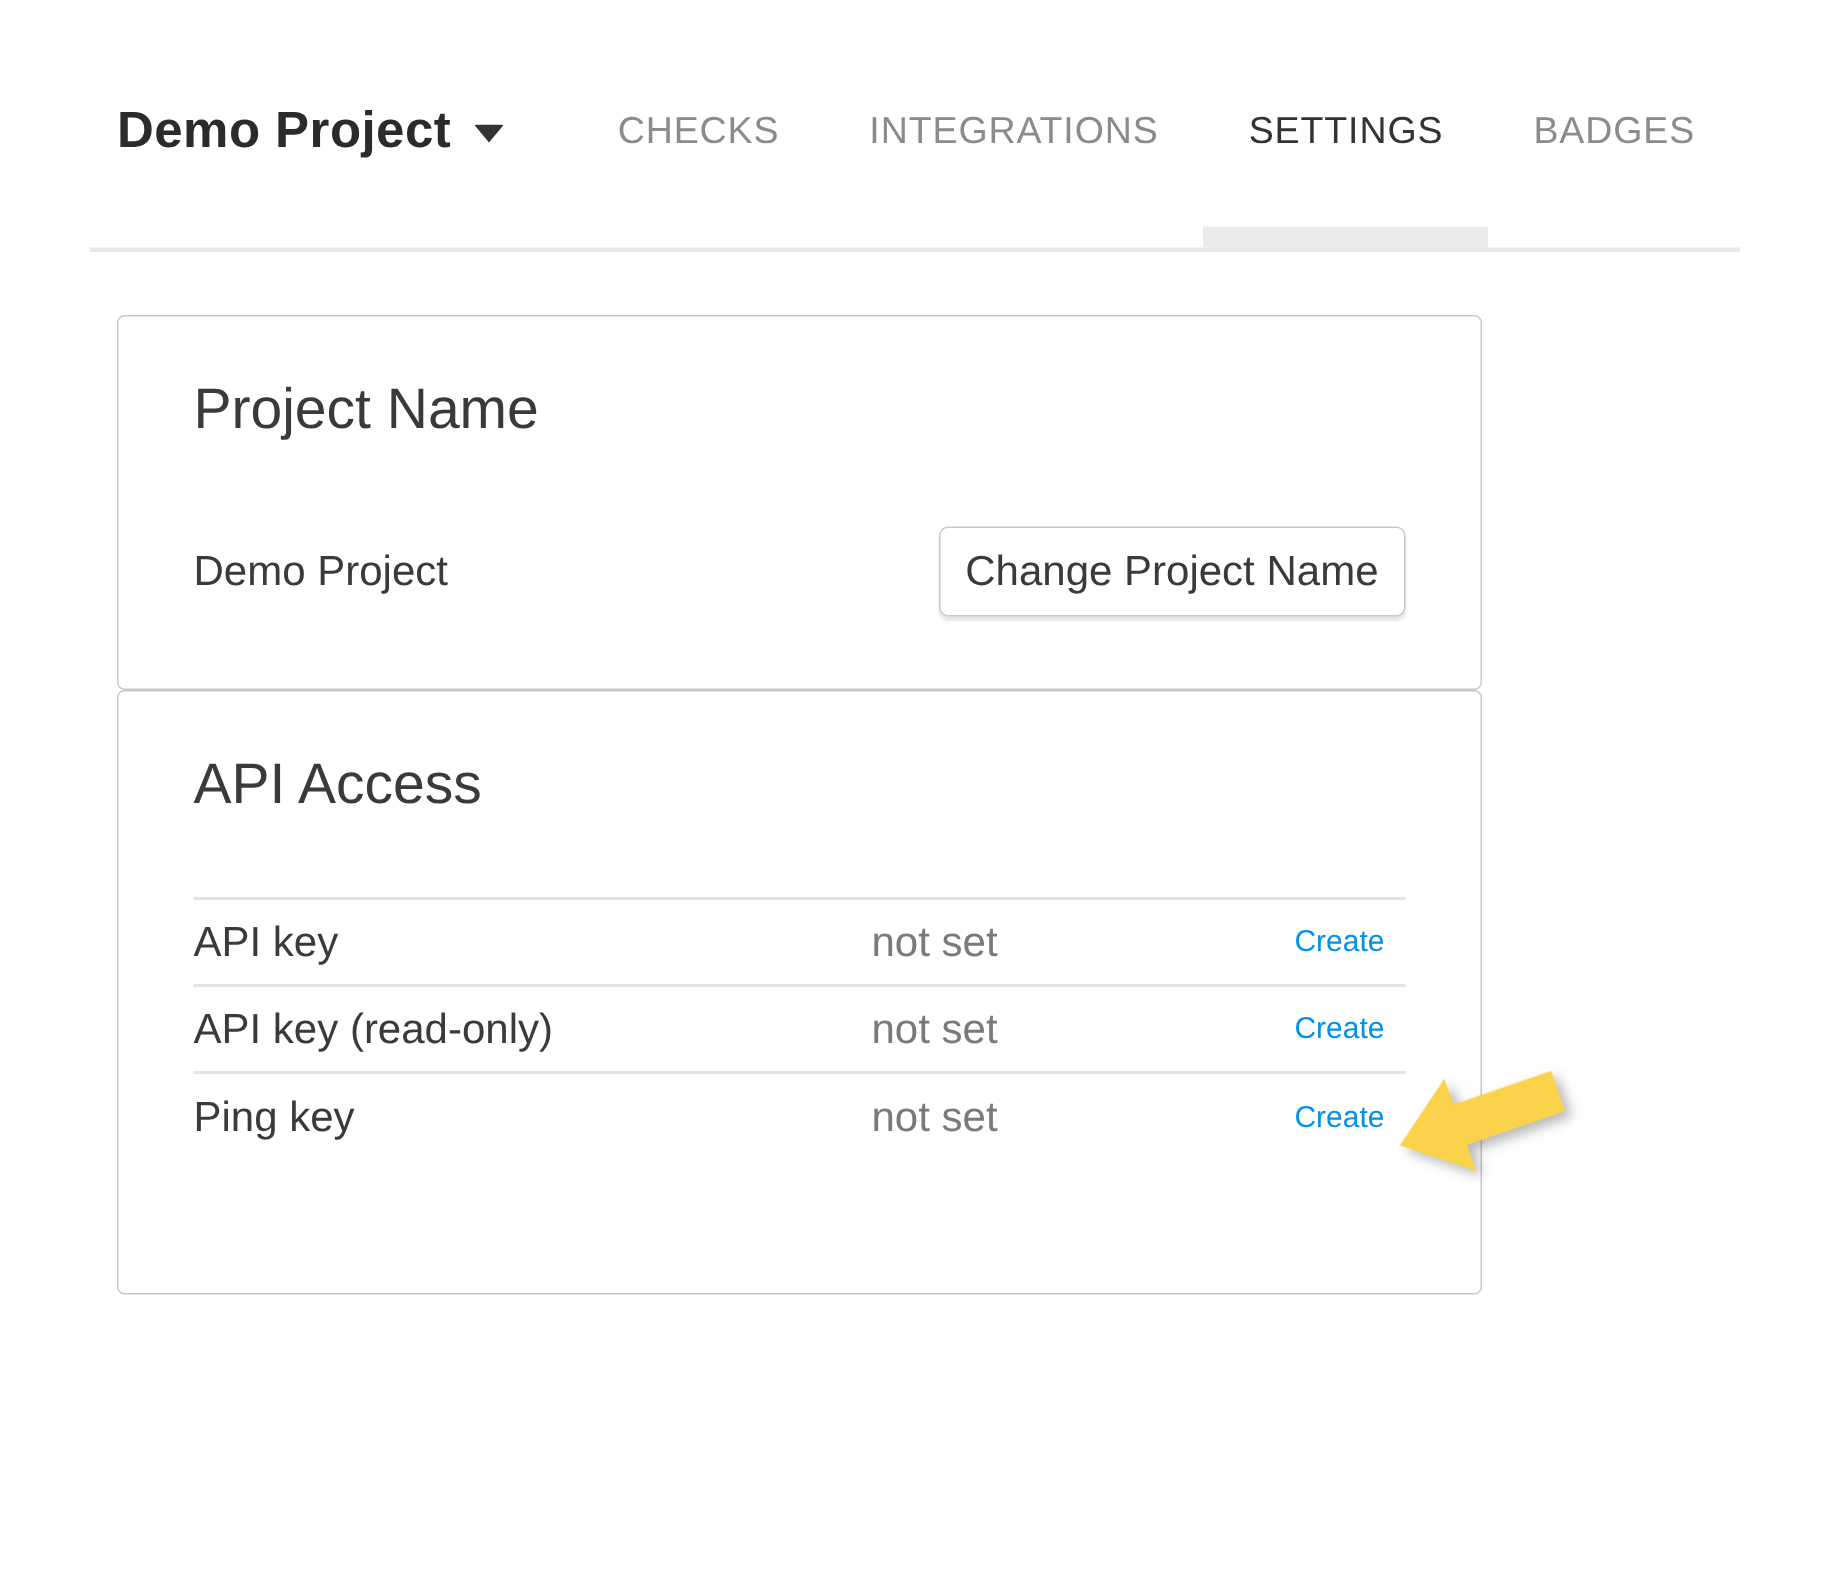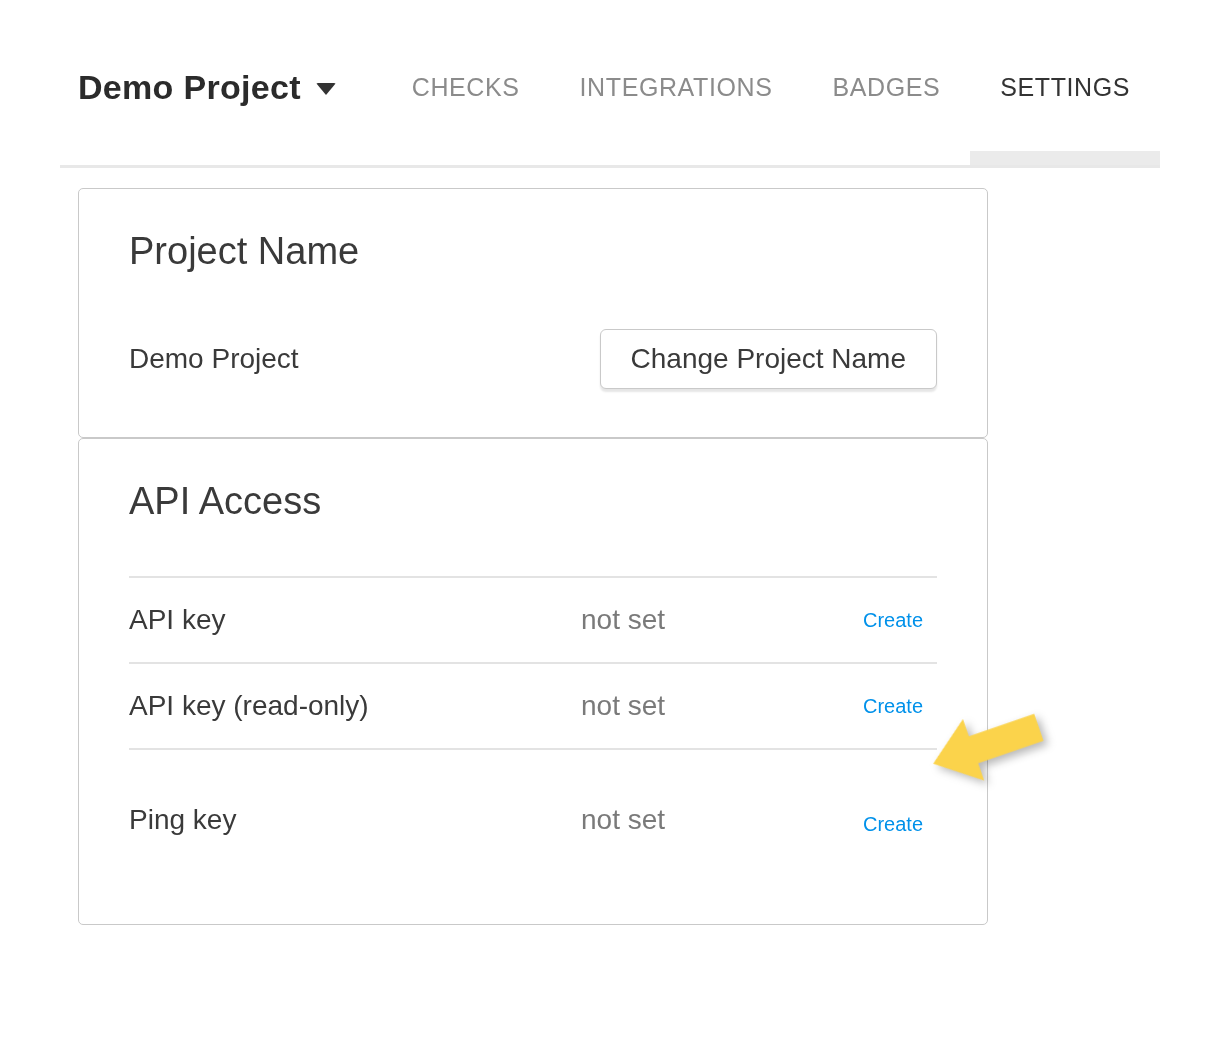--- a/index.html
+++ b/index.html
@@ -76,50 +76,50 @@
     border: 1px solid var(--card_border, #c9c9c9);
     border-radius: 5px;
   }
   .card-title {
     font-size: 38px;
     font-weight: 400;
     color: #3a3a3a;
     line-height: 1.2;
   }
 
-  .project-card { margin-top: 20px; padding: 40px 50px 48px 50px; }
+  .project-card { margin-top: 42px; padding: 40px 50px 48px 50px; }
   .project-row {
     margin-top: 54px;
     display: flex;
     align-items: center;
     justify-content: space-between;
   }
   .project-name-value { font-size: 28px; color: #3a3a3a; }
   .btn {
     font-family: inherit;
     font-size: 28px;
     color: #3a3a3a;
     background: #ffffff;
     border: 1px solid #c9c9c9;
     border-radius: 6px;
-    padding: 13px 30px;
+    padding: 13px 17px;
     box-shadow: 0 3px 2px rgba(0,0,0,0.10);
     cursor: pointer;
     white-space: nowrap;
   }
 
   .api-card { padding: 40px 50px 88px 50px; }
   .api-table { margin-top: 52px; border-top: 2px solid var(--separator, #e3e3e3); }
   .api-row {
     display: flex;
     align-items: center;
-    height: 86px;
+    height: 58px;
     border-bottom: 2px solid var(--separator, #e3e3e3);
   }
-  .api-row:last-child { border-bottom: none; align-items: flex-end; }
+  .api-row:last-child { border-bottom: none; }
   .cell-label { width: 452px; font-size: 28px; color: #3a3a3a; }
   .cell-value { flex: 1; font-size: 28px; color: var(--muted, #7a7a7a); }
   .cell-action { text-align: right; padding-right: 14px; }
   .create-link {
     font-size: 20px;
     color: var(--link, #0091ea);
     text-decoration: none;
     cursor: pointer;
   }
 
@@ -142,22 +142,22 @@
 <div class="container">
 
   <div class="header">
     <div class="brand">
       <span class="brand-label">Demo Project</span>
       <span class="caret-down"></span>
     </div>
     <div class="tabs">
       <div class="tab">CHECKS</div>
       <div class="tab">INTEGRATIONS</div>
+      <div class="tab active">SETTINGS</div>
       <div class="tab">BADGES</div>
-      <div class="tab active">SETTINGS</div>
     </div>
   </div>
 
   <div class="card project-card">
     <div class="card-title">Project Name</div>
     <div class="project-row">
       <span class="project-name-value">Demo Project</span>
       <button class="btn">Change Project Name</button>
     </div>
   </div>

